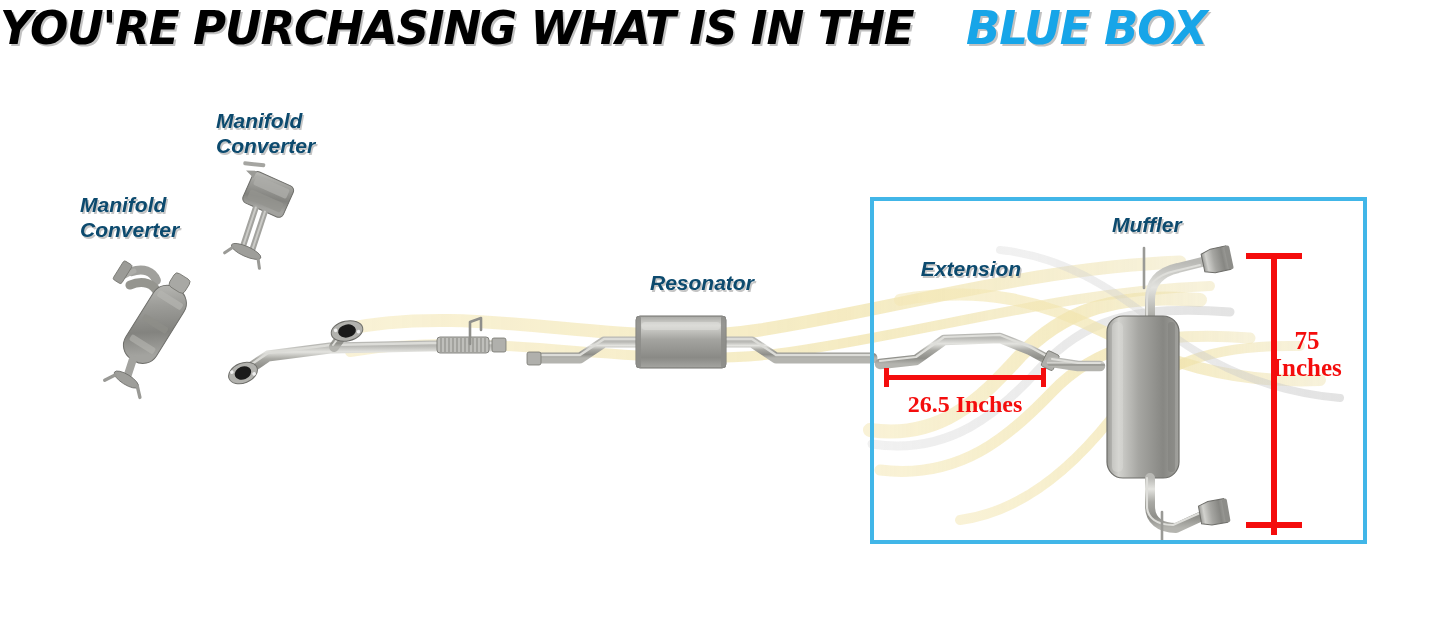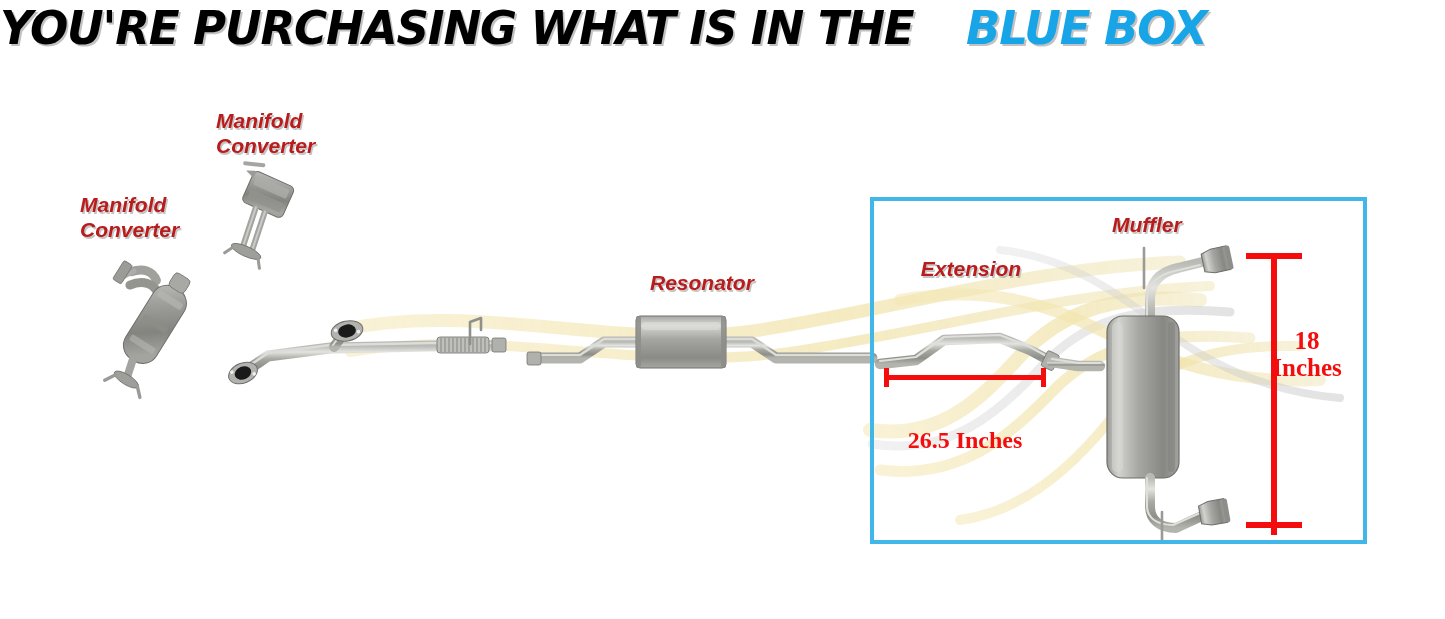--- a/index.html
+++ b/index.html
@@ -45,21 +45,21 @@
   .banner-blue  { color: #17A5E8; }
 
   
   .part-label {
     position: absolute;
     font-family: "Liberation Sans", sans-serif;
     font-weight: bold;
     font-style: italic;
     font-size: 21px;
     line-height: 25px;
-    color: #b91c1c;
+    color: #0c4a6e;
     text-align: center;
     text-shadow: 1.5px 1.5px 0 rgba(150,150,150,0.55);
     white-space: nowrap;
   }
 
   
   .dim-text {
     position: absolute;
     font-family: "Liberation Serif", serif;
     font-weight: bold;
@@ -319,29 +319,29 @@
 
   <div>
 
     <div class="red-line-h" style="left:884px; top:375px; width:162px; height:5px;"></div>
 
     <div class="red-line-v" style="left:884px; top:368px; width:5px; height:19px;"></div>
 
     <div class="red-line-v" style="left:1041px; top:368px; width:5px; height:19px;"></div>
   </div>
 
-  <div class="dim-text" id="dim-26" style="left:884px; top:392px; width:162px;margin-top:36px;">26.5 Inches</div>
+  <div class="dim-text" id="dim-26" style="left:884px; top:392px; width:162px;">26.5 Inches</div>
 
   <div>
 
     <div class="red-line-v" style="left:1271px; top:253px; width:6px; height:282px;"></div>
 
     <div class="red-line-h" style="left:1246px; top:253px; width:56px; height:6px;"></div>
 
     <div class="red-line-h" style="left:1246px; top:522px; width:56px; height:6px;"></div>
   </div>
 
   <div class="dim-text" id="dim-45" style="left:1248px; top:328px; width:118px;">
-    <div>18</div>
+    <div>75</div>
     <div>Inches</div>
   </div>
 
 </div>
 
 </body></html>

